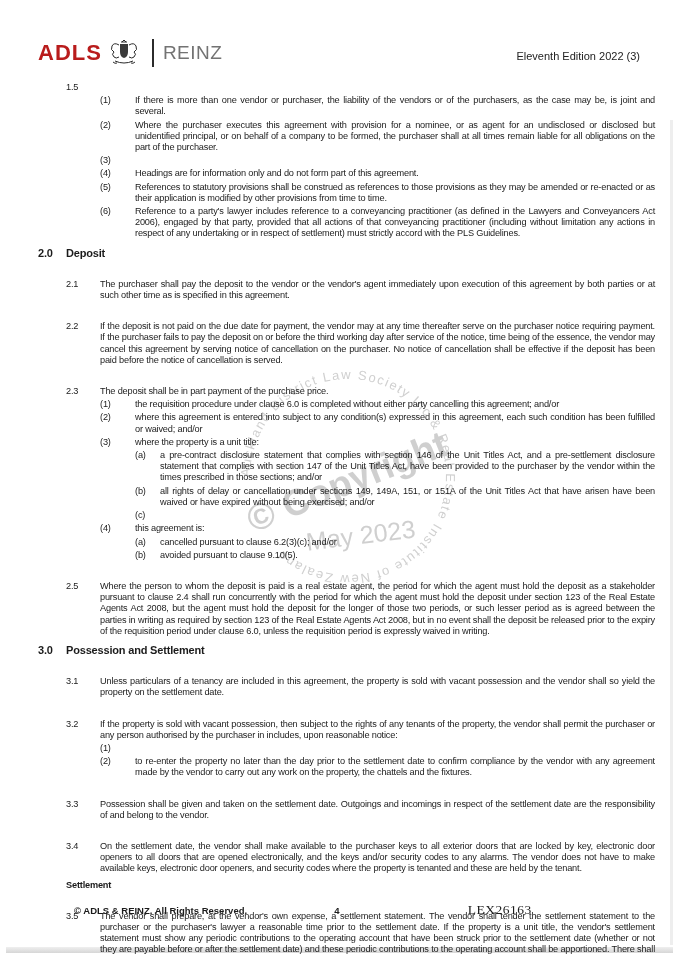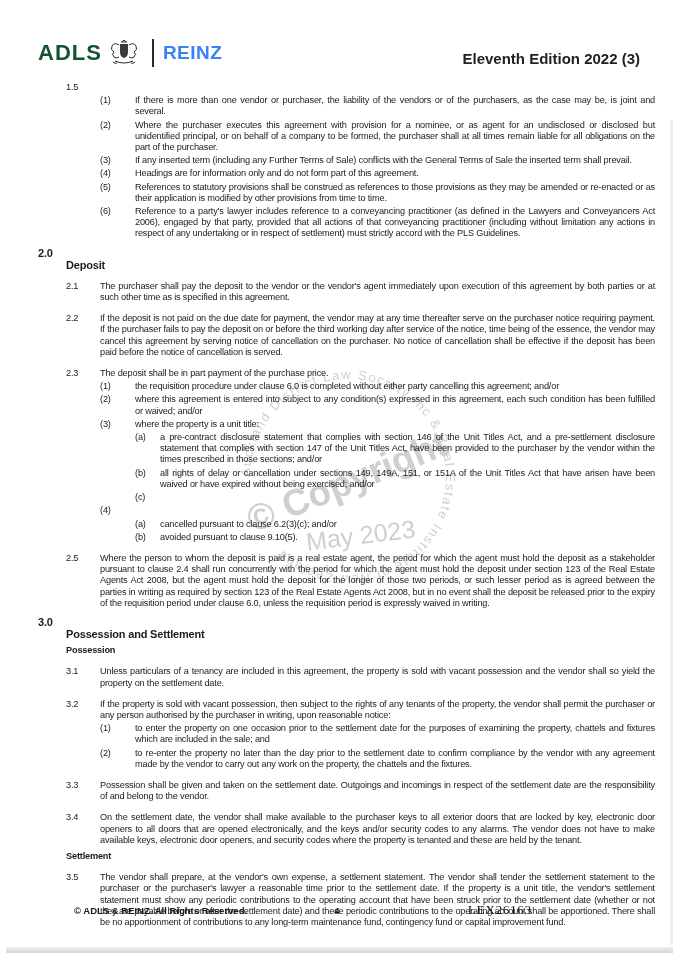--- a/index.html
+++ b/index.html
@@ -14,50 +14,50 @@
   .page { position:absolute; inset:0; background:#fff; }
 
   
   .shadow-bottom { position:absolute; left:6px; right:2px; bottom:2px; height:6px;
     background:linear-gradient(#ececec,#cfcfcf); opacity:.85; }
   .shadow-right { position:absolute; right:2px; top:120px; bottom:10px; width:3px;
     background:#e2e2e2; opacity:.6; }
 
   
   .header { position:absolute; left:38px; top:38px; display:flex; align-items:center; height:30px; }
-  .logo-adls { font-size:22px; font-weight:700; letter-spacing:1px; color:#14532d; }
+  .logo-adls { font-size:22px; font-weight:700; letter-spacing:1px; color:#b91c1c; }
   .crest { margin:0 7px 0 5px; }
   .logo-divider { width:2px; height:28px; background:#2b2b2b; margin:0 9px 0 4px; }
-  .logo-reinz { font-size:19px; font-weight:700; letter-spacing:0.5px; color:#3b82f6; }
-  .edition { position:absolute; right:35px; top:50px; font-size:15px; color:#222;font-weight:bold; }
+  .logo-reinz { font-size:19px; font-weight:400; letter-spacing:0.5px; color:#737373; }
+  .edition { position:absolute; right:35px; top:50px; font-size:11px; color:#222; }
 
   
   .watermark { position:absolute; left:183px; top:312px; z-index:1; opacity:.8; pointer-events:none; }
   .watermark text, .watermark textPath { fill:#c4c4c4; font-family:"Liberation Sans",sans-serif; }
 
   
   .doc { position:absolute; left:38px; right:20px; top:82px; z-index:2;
     font-size:9.2px; line-height:11.2px; letter-spacing:-0.18px; }
   .block { display:flex; align-items:flex-start; }
   .num { flex:none; }
   .txt { flex:1 1 auto; text-align:justify; }
 
   .section { font-weight:700; margin-top:8px; font-size:11px; }
   .section > .num { width:28px; }
-  .section > .txt { text-align:left;margin-top:12px; }
+  .section > .txt { text-align:left; }
 
   .clause-heading { margin-top:0; }
   .clause-heading > .num { width:34px; margin-left:28px; }
   .clause-heading > .txt { font-weight:700; text-align:left; }
 
   .subheading { margin-top:5px; font-weight:700; }
   .subheading > .num { width:0; margin-left:28px; }
   .subheading > .txt { text-align:left; }
 
-  .clause { margin-top:10px; }
+  .clause { margin-top:20px; }
   .clause > .num { width:34px; margin-left:28px; }
 
   .item { margin-top:2px; }
   .item > .num { width:35px; margin-left:62px; }
 
   .subitem { margin-top:2px; }
   .subitem > .num { width:25px; margin-left:97px; }
 
   
   .footer { position:absolute; left:38px; right:35px; top:902px; display:flex;
@@ -109,21 +109,20 @@
       <div class="block item">
         <span class="num">(1)</span>
         <span class="txt">If there is more than one vendor or purchaser, the liability of the vendors or of the purchasers, as the case may be, is joint and several.</span>
       </div>
       <div class="block item">
         <span class="num">(2)</span>
         <span class="txt">Where the purchaser executes this agreement with provision for a nominee, or as agent for an undisclosed or disclosed but unidentified principal, or on behalf of a company to be formed, the purchaser shall at all times remain liable for all obligations on the part of the purchaser.</span>
       </div>
       <div class="block item">
         <span class="num">(3)</span>
-        <span class="txt">If any inserted term (including any Further Terms of Sale) conflicts with the General Terms of Sale the inserted term shall prevail.</span>
       </div>
       <div class="block item">
         <span class="num">(4)</span>
         <span class="txt">Headings are for information only and do not form part of this agreement.</span>
       </div>
       <div class="block item">
         <span class="num">(5)</span>
         <span class="txt">References to statutory provisions shall be construed as references to those provisions as they may be amended or re-enacted or as their application is modified by other provisions from time to time.</span>
       </div>
       <div class="block item">
@@ -164,52 +163,48 @@
       </div>
       <div class="block subitem">
         <span class="num">(b)</span>
         <span class="txt">all rights of delay or cancellation under sections 149, 149A, 151, or 151A of the Unit Titles Act that have arisen have been waived or have expired without being exercised; and/or</span>
       </div>
       <div class="block subitem">
         <span class="num">(c)</span>
       </div>
       <div class="block item">
         <span class="num">(4)</span>
+        <span class="txt">this agreement is:</span>
       </div>
       <div class="block subitem">
         <span class="num">(a)</span>
         <span class="txt">cancelled pursuant to clause 6.2(3)(c); and/or</span>
       </div>
       <div class="block subitem">
         <span class="num">(b)</span>
         <span class="txt">avoided pursuant to clause 9.10(5).</span>
       </div>
       <div class="block clause">
         <span class="num">2.5</span>
         <span class="txt">Where the person to whom the deposit is paid is a real estate agent, the period for which the agent must hold the deposit as a stakeholder pursuant to clause 2.4 shall run concurrently with the period for which the agent must hold the deposit under section 123 of the Real Estate Agents Act 2008, but the agent must hold the deposit for the longer of those two periods, or such lesser period as is agreed between the parties in writing as required by section 123 of the Real Estate Agents Act 2008, but in no event shall the deposit be released prior to the expiry of the requisition period under clause 6.0, unless the requisition period is expressly waived in writing.</span>
       </div>
       <div class="block section">
         <span class="num">3.0</span>
         <span class="txt">Possession and Settlement</span>
       </div>
-      <div class="block subheading">
-        <span class="num"></span>
-        <span class="txt">Possession</span>
-      </div>
       <div class="block clause">
         <span class="num">3.1</span>
         <span class="txt">Unless particulars of a tenancy are included in this agreement, the property is sold with vacant possession and the vendor shall so yield the property on the settlement date.</span>
       </div>
       <div class="block clause">
         <span class="num">3.2</span>
-        <span class="txt">If the property is sold with vacant possession, then subject to the rights of any tenants of the property, the vendor shall permit the purchaser or any person authorised by the purchaser in writing, upon reasonable notice:</span>
+        <span class="txt">If the property is sold with vacant possession, then subject to the rights of any tenants of the property, the vendor shall permit the purchaser or any person authorised by the purchaser in includes, upon reasonable notice:</span>
       </div>
       <div class="block item">
         <span class="num">(1)</span>
-        <span class="txt">to enter the property on one occasion prior to the settlement date for the purposes of examining the property, chattels and fixtures which are included in the sale; and</span>
       </div>
       <div class="block item">
         <span class="num">(2)</span>
         <span class="txt">to re-enter the property no later than the day prior to the settlement date to confirm compliance by the vendor with any agreement made by the vendor to carry out any work on the property, the chattels and the fixtures.</span>
       </div>
       <div class="block clause">
         <span class="num">3.3</span>
         <span class="txt">Possession shall be given and taken on the settlement date. Outgoings and incomings in respect of the settlement date are the responsibility of and belong to the vendor.</span>
       </div>
       <div class="block clause">

